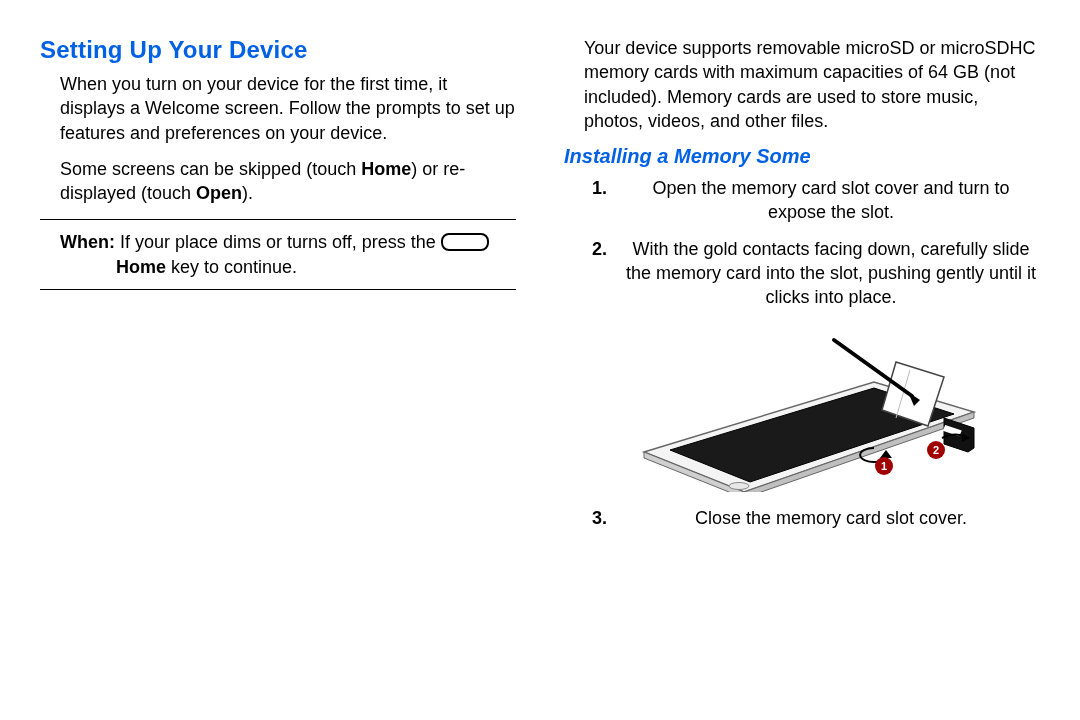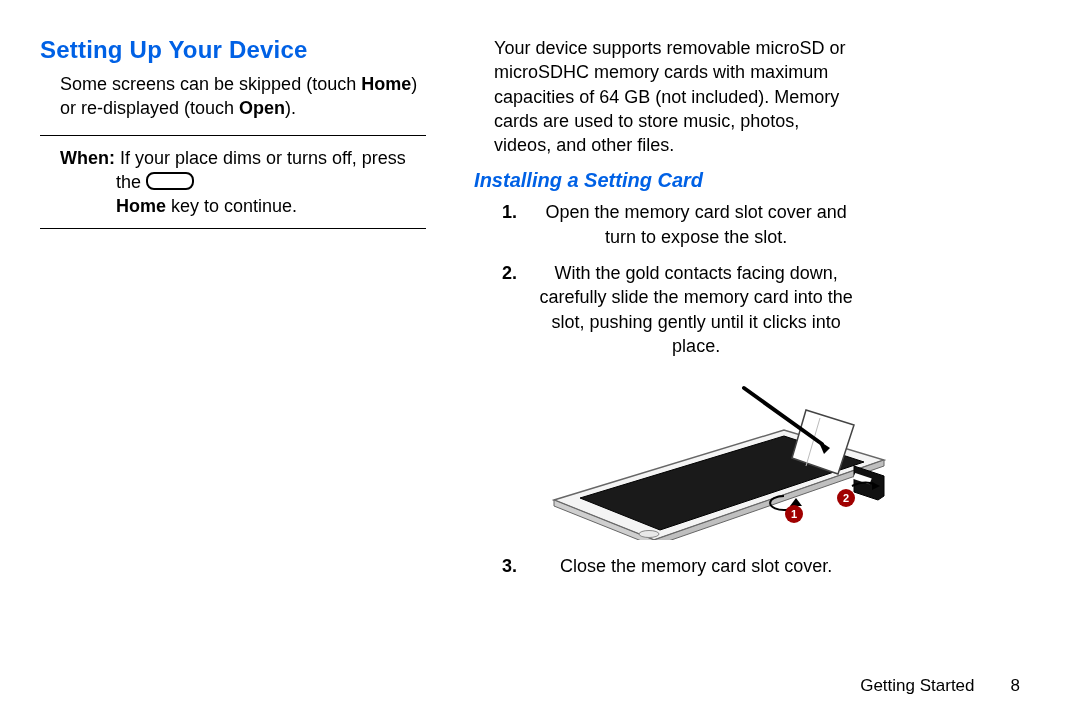--- a/index.html
+++ b/index.html
@@ -10,21 +10,21 @@
     background: #ffffff;
     font-family: Arial, Helvetica, sans-serif;
     color: #000;
   }
   .page {
     display: flex;
     width: 1080px;
     height: 720px;
     box-sizing: border-box;
     padding: 36px 40px 24px 40px;
-    flex-direction: row;
+    flex-direction: column;
   }
   .columns {
     display: flex;
     flex: 1;
     gap: 48px;
   }
   .col {
     flex: 1;
     min-width: 0;
   }
@@ -115,35 +115,36 @@
   .b { font-weight: bold; }
 </style>
 </head>
 <body>
 
 <div class="page">
   <div class="columns">
 
     <div class="col">
       <h1 class="section">Setting Up Your Device</h1>
+      <p class="body">When you turn on your device for the first time, it displays a Welcome screen. Follow the prompts to set up features and preferences on your device.</p>
       <p class="body">
         <span>Some screens can be skipped (touch </span><span class="b">Home</span><span>) or re-displayed (touch </span><span class="b">Open</span><span>).</span>
       </p>
 
       <div class="note-block">
         <p>
           <span class="note-label">When:</span><span> If your place dims or turns off, press the </span><span class="home-btn-icon"></span><br>
           <span class="b">Home</span><span> key to continue.</span>
         </p>
       </div>
     </div>
 
     <div class="col">
       <p class="body">Your device supports removable microSD or microSDHC memory cards with maximum capacities of 64 GB (not included). Memory cards are used to store music, photos, videos, and other files.</p>
-      <h2 class="subsection">Installing a Setting Card</h2>
+      <h2 class="subsection">Installing a Memory Some</h2>
       <ol class="steps">
         <li>Open the memory card slot cover and turn to expose the slot.</li>
         <li>With the gold contacts facing down, carefully slide the memory card into the slot, pushing gently until it clicks into place.</li>
       </ol>
 
       <div class="illustration">
         <svg viewBox="0 0 370 170" width="370" height="170">
 
           <g>
             <polygon points="20,130 250,60 350,90 120,170" fill="#f4f4f4" stroke="#666" stroke-width="1.5"></polygon>
@@ -182,17 +183,13 @@
           <text x="312" y="132" text-anchor="middle" font-size="11" fill="#fff" font-weight="bold">2</text>
         </svg>
       </div>
 
       <ol class="steps" start="3" style="counter-reset: step 2;">
         <li>Close the memory card slot cover.</li>
       </ol>
     </div>
   </div>
 
-  <div class="footer">
-    <span>Getting Started</span>
-    <span>8</span>
-  </div>
 </div>
 
 </body></html>

